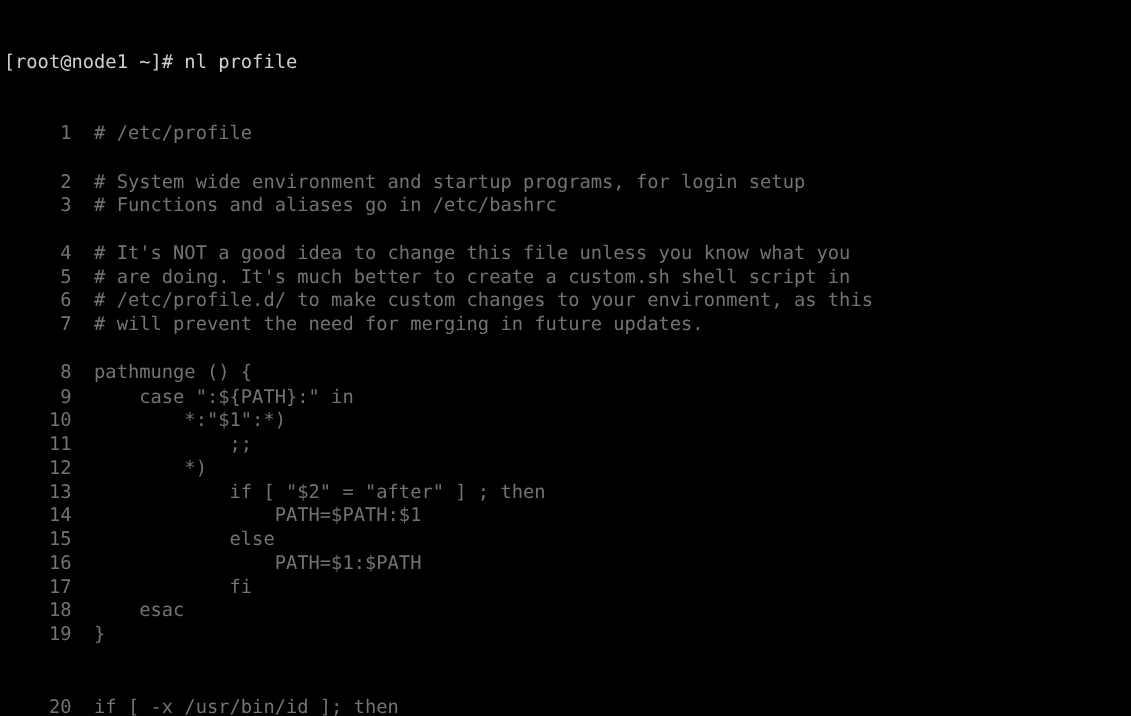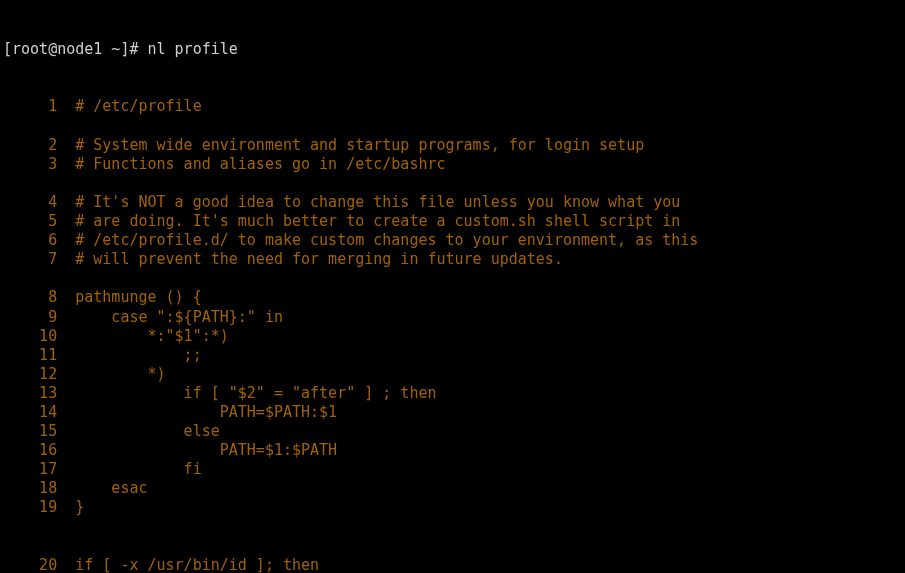--- a/index.html
+++ b/index.html
@@ -23,21 +23,21 @@
     padding: 2px 0 0 3px;
     box-sizing: border-box;
     letter-spacing: 0px;
     white-space: pre;
     overflow: hidden;
   }
   .term-line {
     display: block;
     height: 19.1px;
     white-space: pre;
-    color: #a16207;
+    color: #737373;
   }
   .term-line.blank {
     color: transparent;
   }
   .prompt-line {
     display: block;
     height: 19.1px;
     white-space: pre;
     color: #d0d0d0;
   }

